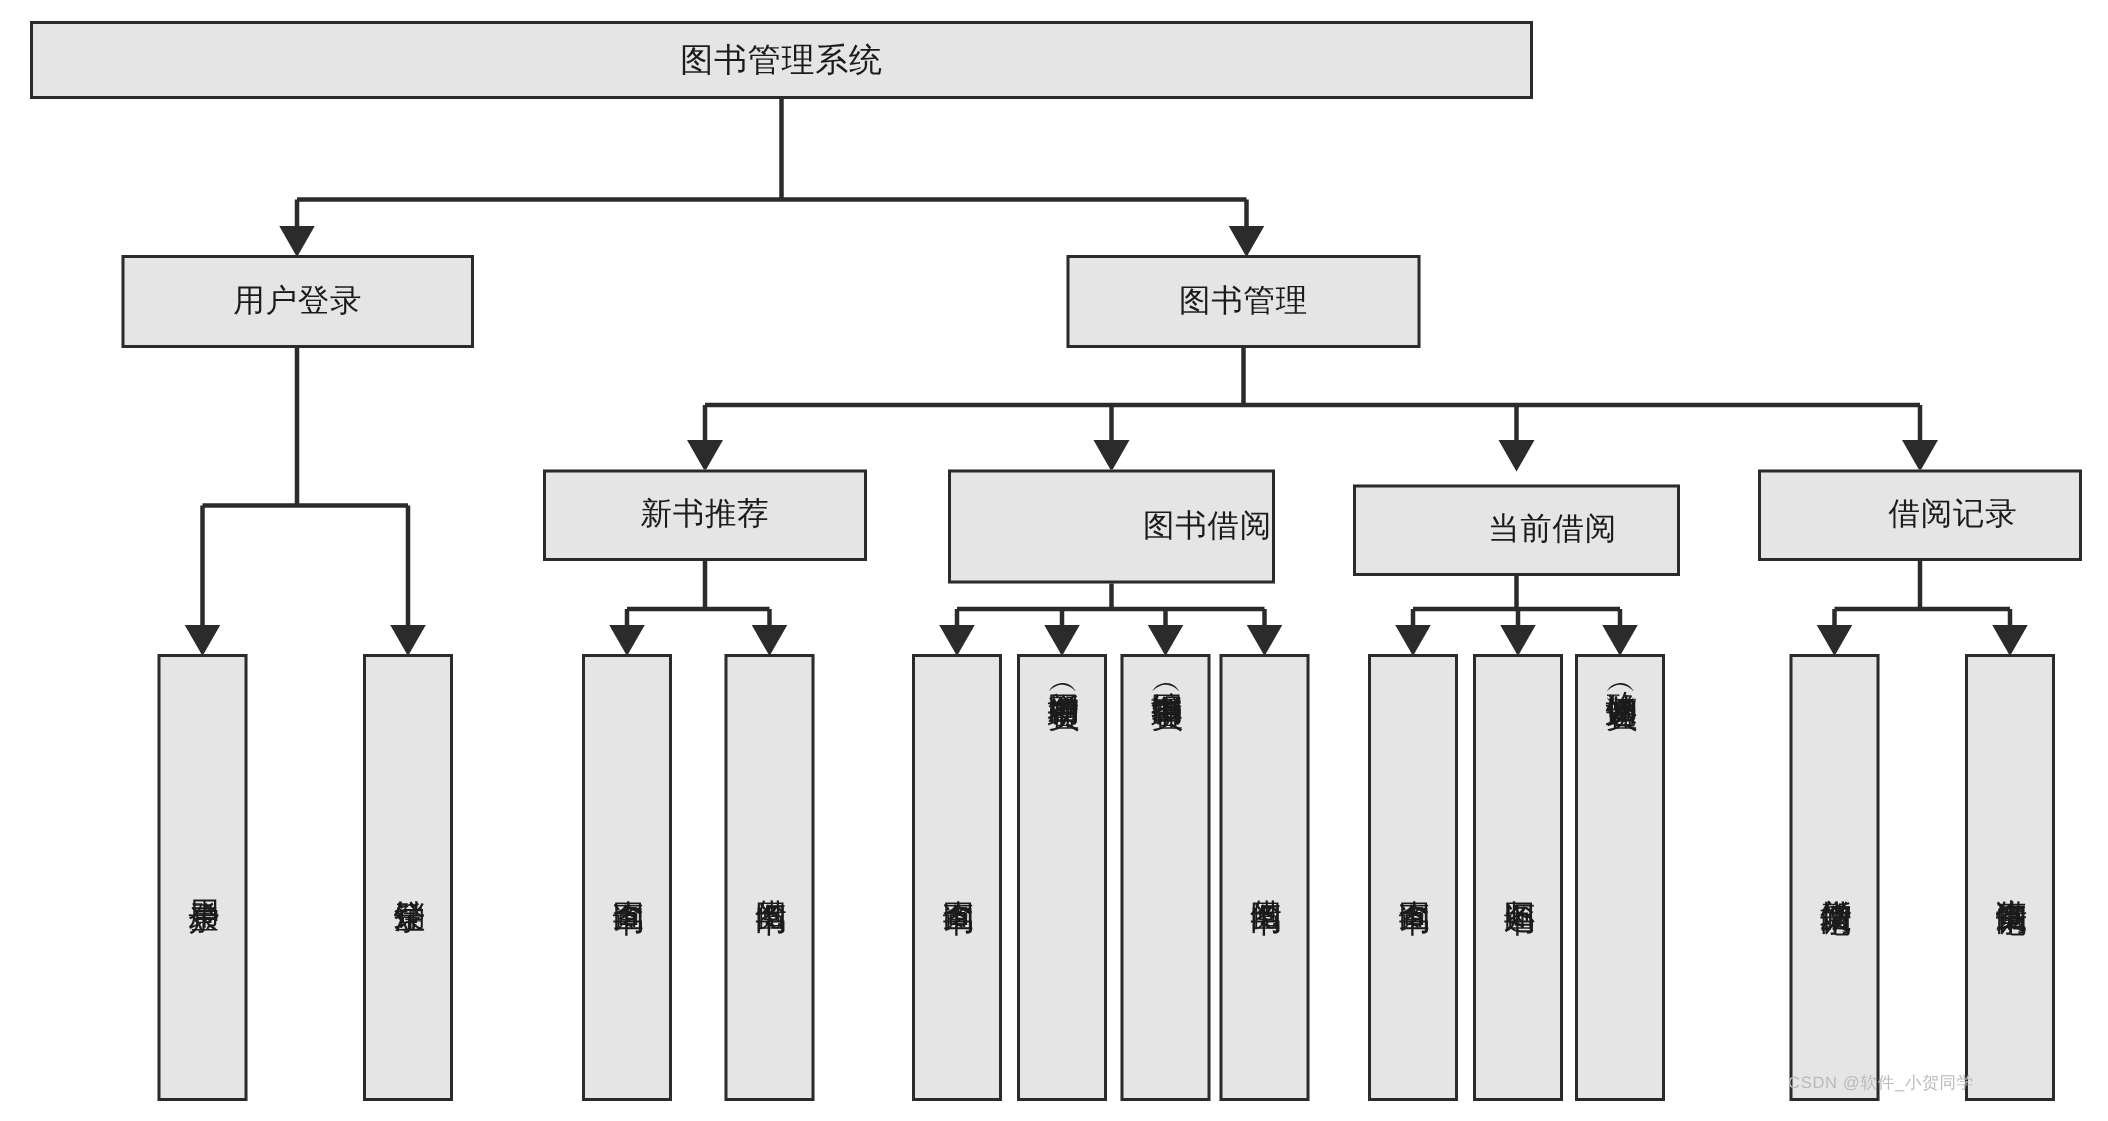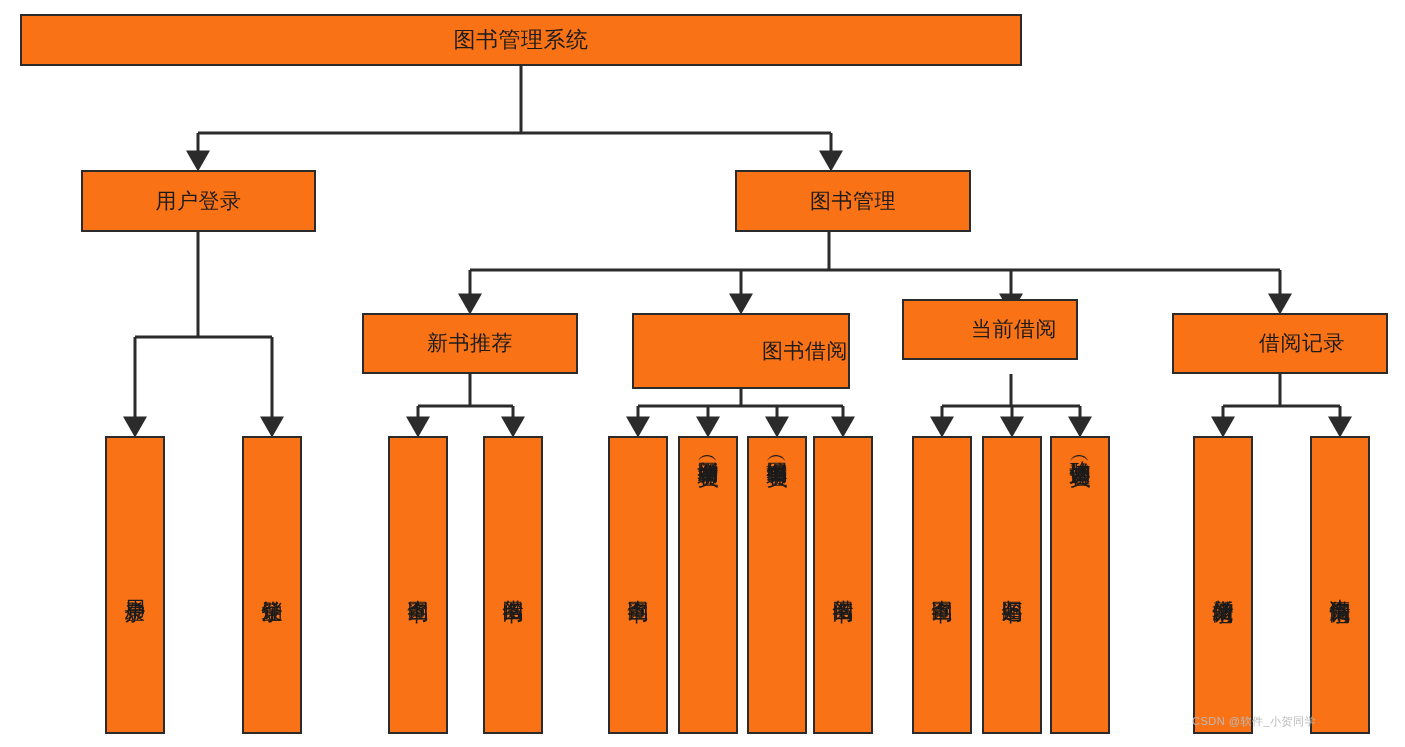--- a/index.html
+++ b/index.html
@@ -14,21 +14,21 @@
     position: relative;
     width: 1405px;
     height: 747px;
     background: #ffffff;
     overflow: hidden;
   }
   .node {
     position: absolute;
     box-sizing: border-box;
     border: 2.5px solid #2b2b2b;
-    background: #f97316;
+    background: #e5e5e5;
     display: flex;
     align-items: center;
     justify-content: center;
     color: #1b1b1b;
   }
   .node-label {
     display: block;
     text-align: center;
     line-height: 1.18;
     letter-spacing: 0.5px;
@@ -127,31 +127,31 @@
     </g>
   </svg>
 
   <div class="node horizontal root" style="left:20px; top:14px; width:1002px; height:52px;">
     <span class="node-label">图书管理系统</span>
   </div>
 
   <div class="node horizontal" style="left:81px; top:170px; width:235px; height:62px;">
     <span class="node-label">用户登录</span>
   </div>
-  <div class="node horizontal" style="left:711px; top:170px; width:236px; height:62px;margin-left:24px;">
+  <div class="node horizontal" style="left:711px; top:170px; width:236px; height:62px;">
     <span class="node-label">图书管理</span>
   </div>
 
   <div class="node horizontal" style="left:362px; top:313px; width:216px; height:61px;align-items:center;">
     <span class="node-label">新书推荐</span>
   </div>
   <div class="node horizontal" style="left:632px; top:313px; width:218px; height:76px;justify-content:flex-end;">
     <span class="node-label">图书借阅</span>
   </div>
-  <div class="node horizontal" style="left:902px; top:299px; width:176px; height:61px;padding-left:48px;">
+  <div class="node horizontal" style="left:902px; top:323px; width:218px; height:61px;padding-left:48px;">
     <span class="node-label">当前借阅</span>
   </div>
   <div class="node horizontal" style="left:1172px; top:313px; width:216px; height:61px;padding-left:44px;">
     <span class="node-label">借阅记录</span>
   </div>
 
   <div class="node vertical centered" style="left:105px; top:436px; width:60px; height:298px;">
     <span class="node-label">用户登录</span>
   </div>
   <div class="node vertical centered" style="left:242px; top:436px; width:60px; height:298px;">

